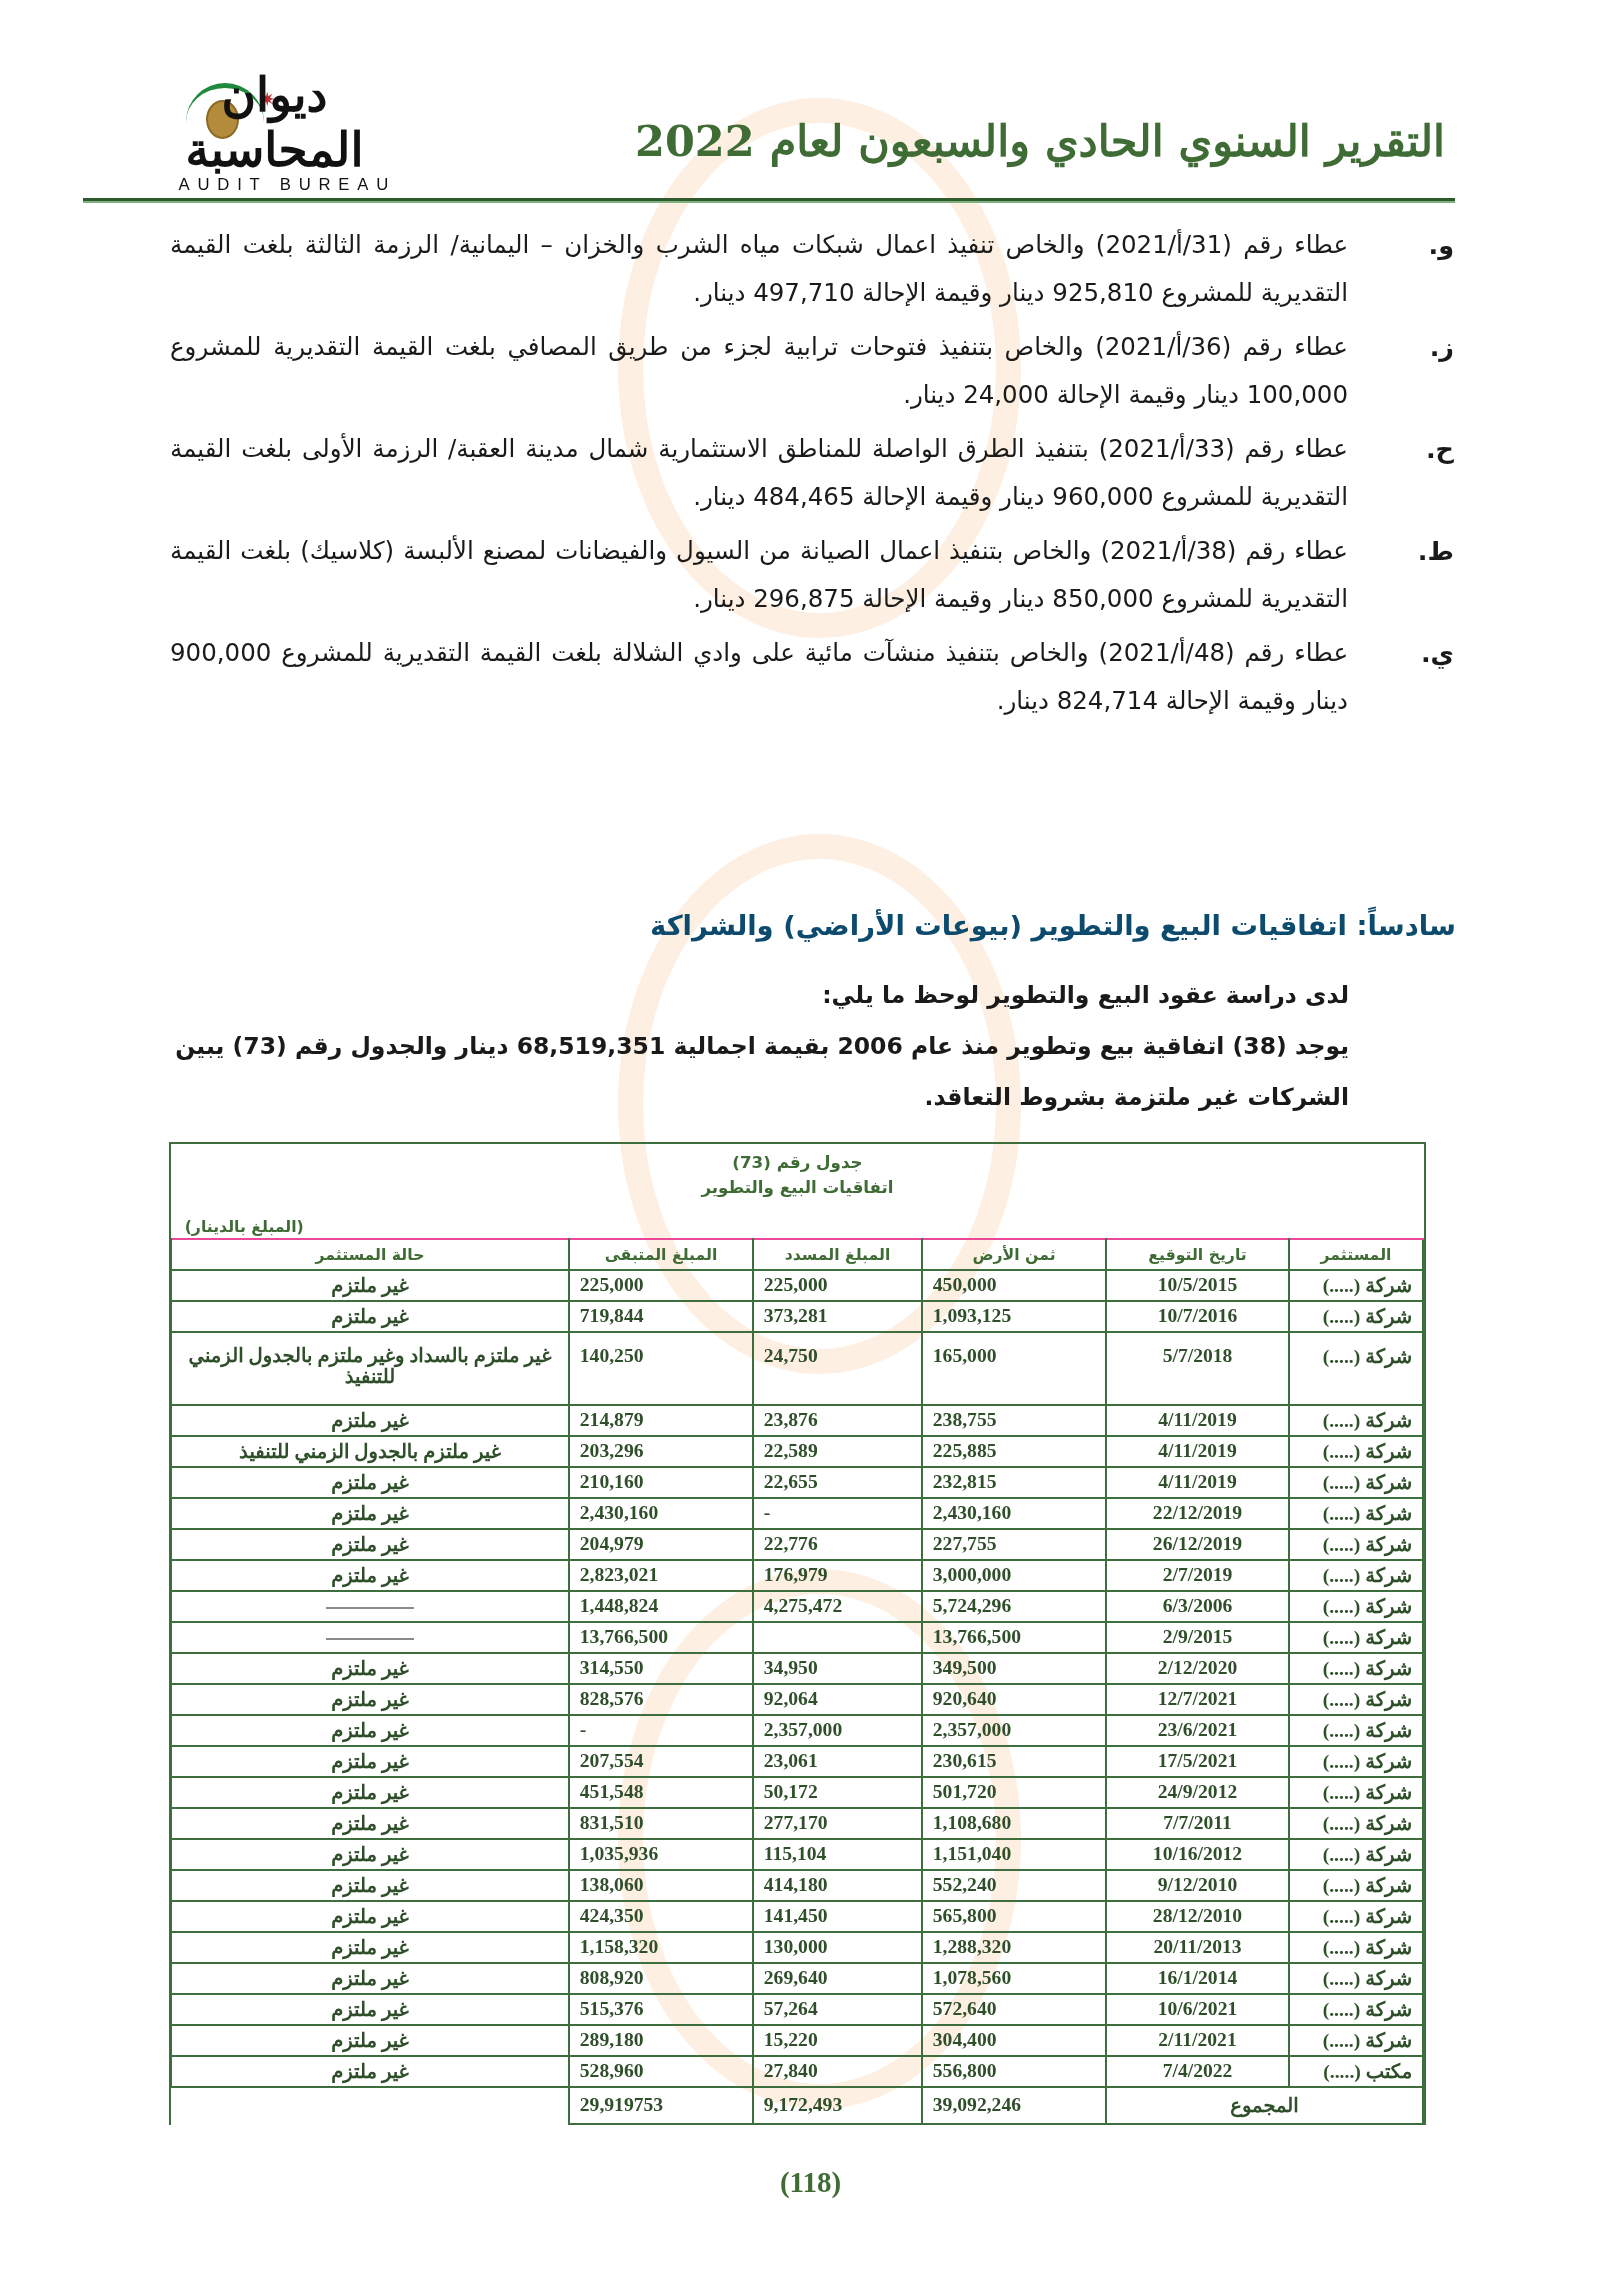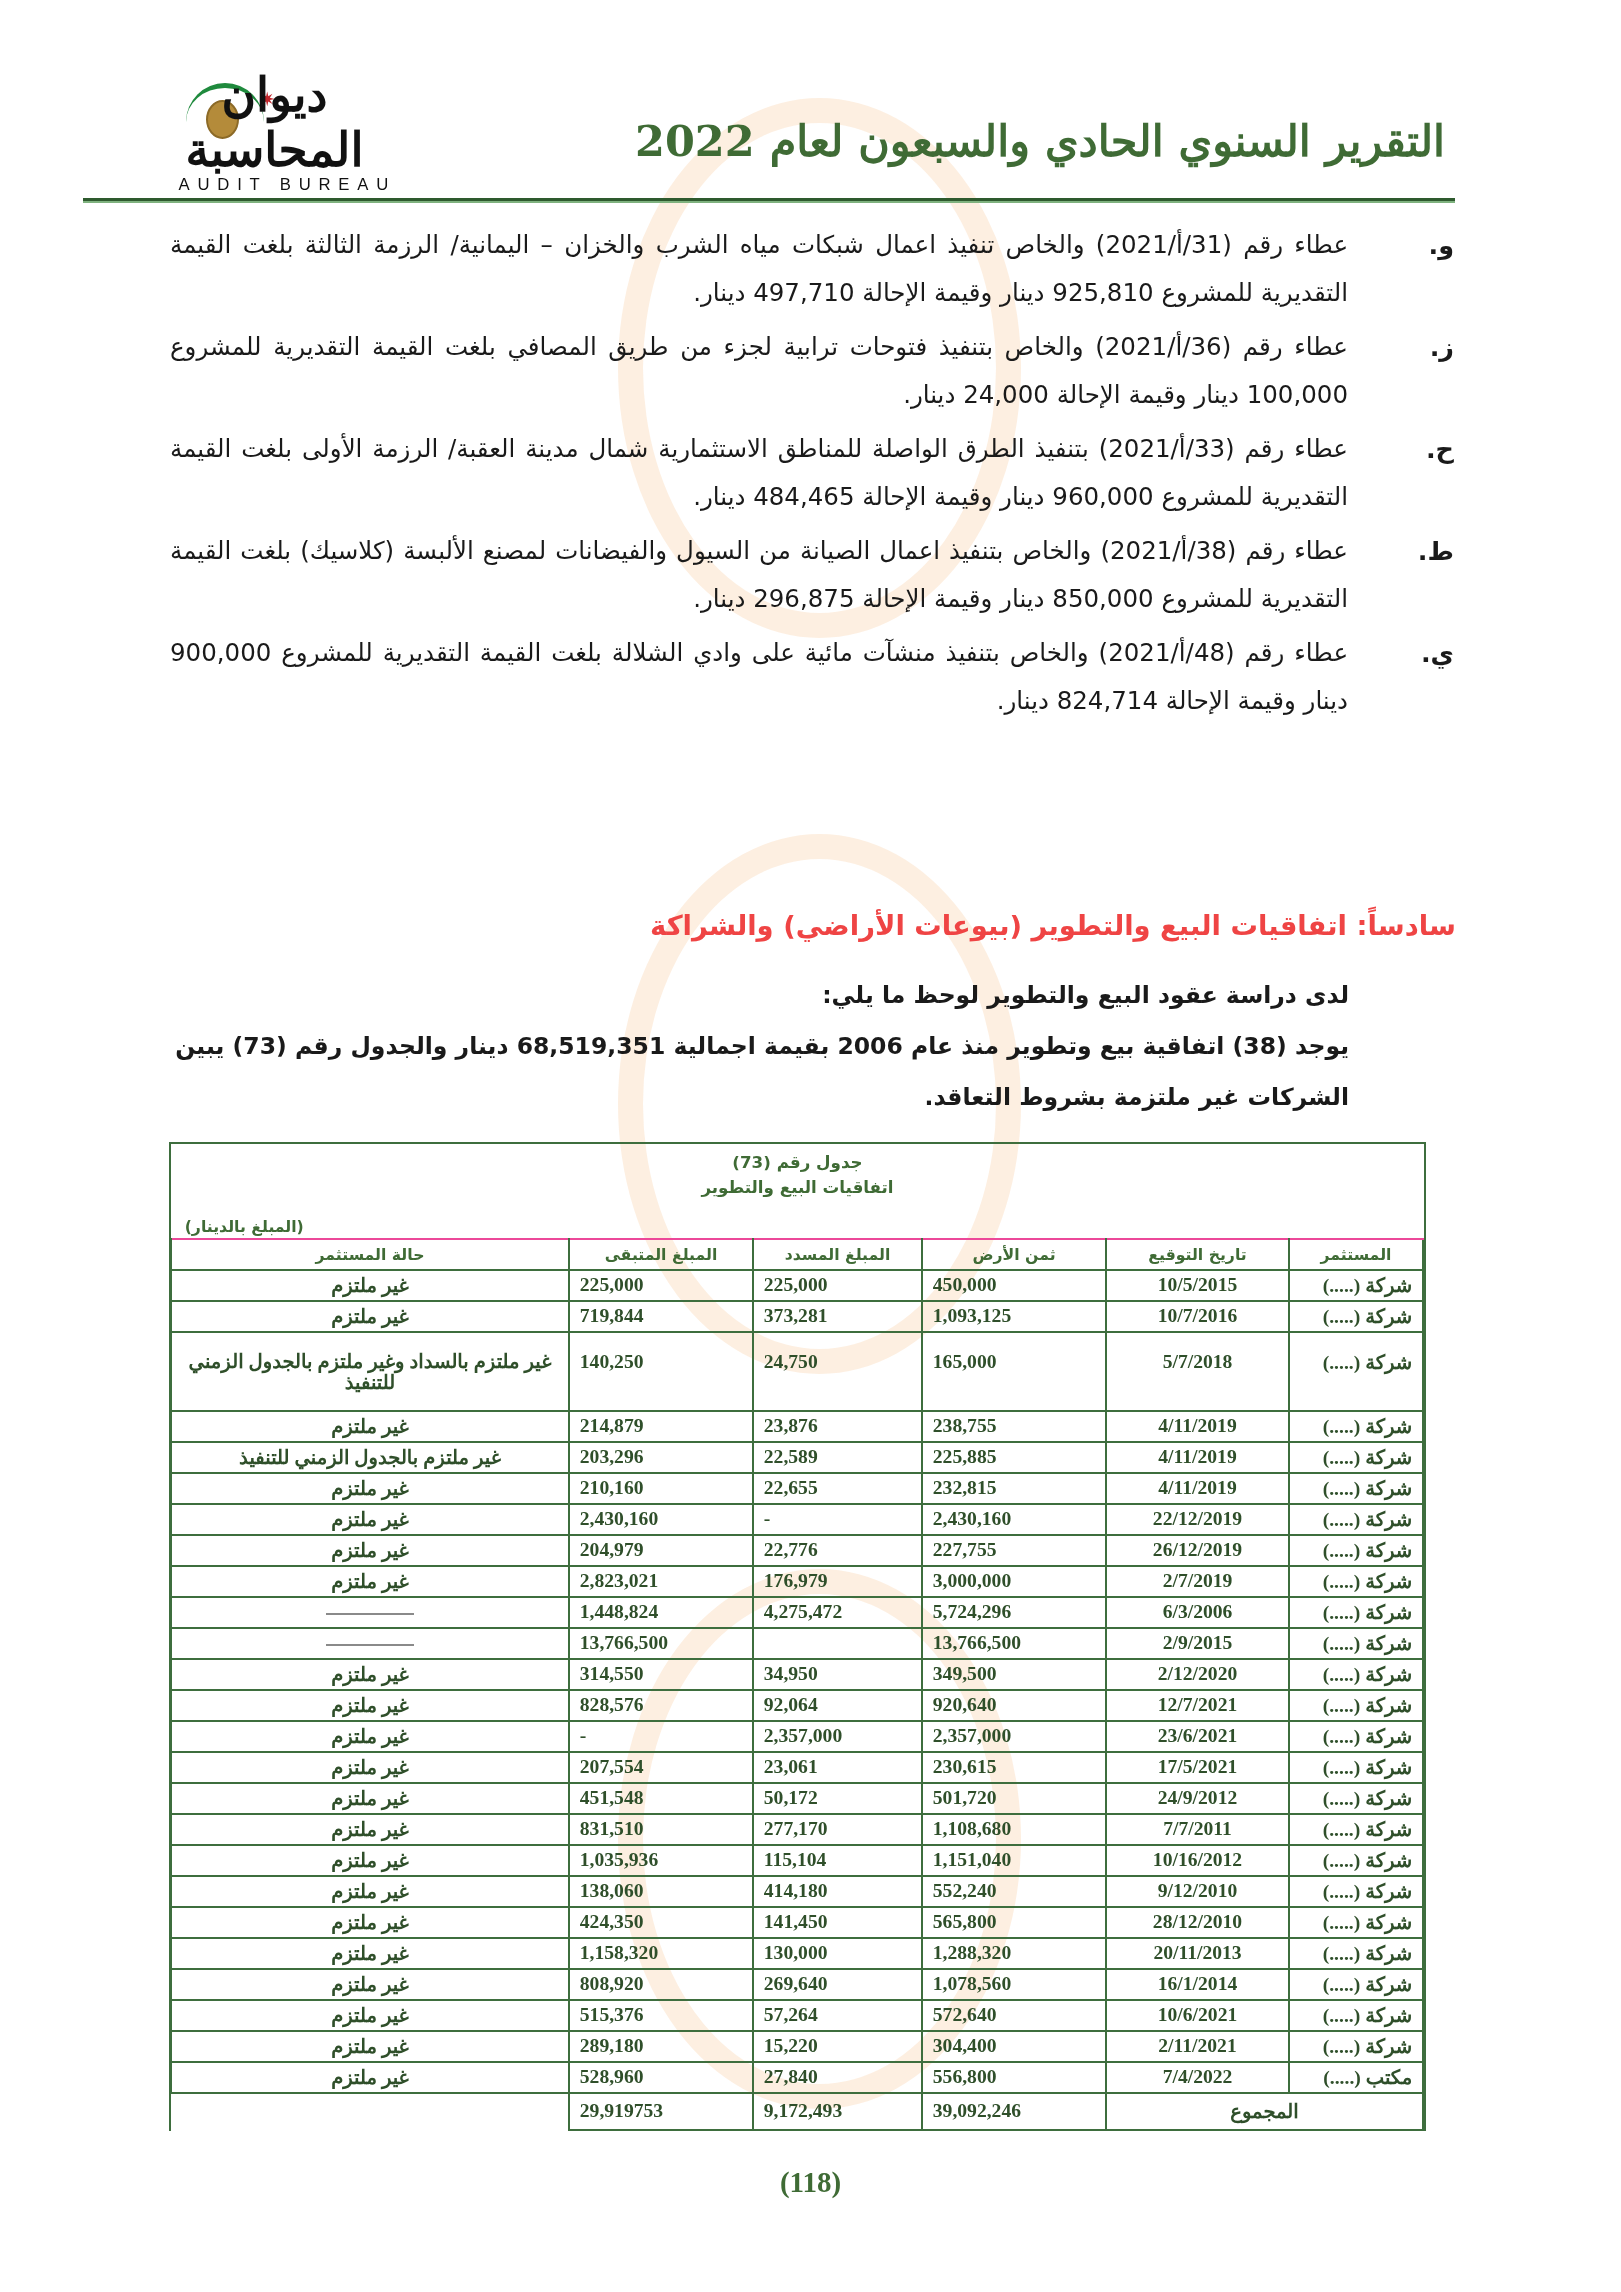--- a/index.html
+++ b/index.html
@@ -43,21 +43,21 @@
     position: absolute; right: 0; top: 0; width: 39px; text-align: right;
     font-family: "DejaVu Sans", sans-serif; font-size: 25.5px; font-weight: bold; line-height: 48px;
   }
   .item-text {
     font-family: "DejaVu Sans", sans-serif; font-size: 24.5px; font-weight: normal; line-height: 48px;
     text-align: justify; text-align-last: right;
   }
 
   .section-title {
     position: absolute; right: 165px; top: 910px;
-    font-family: "DejaVu Sans", sans-serif; font-size: 27.4px; font-weight: bold; color: #ef4444;
+    font-family: "DejaVu Sans", sans-serif; font-size: 27.4px; font-weight: bold; color: #0c4a6e;
   }
   .intro {
     position: absolute; right: 272px; top: 970px; width: 1206px;
     font-family: "DejaVu Sans", sans-serif; font-size: 23.5px; font-weight: bold; line-height: 51px;
   }
   .intro p { margin: 0; }
 
   .table-wrap {
     position: absolute; left: 169px; top: 1142px; width: 1253px;
     border: 2px solid #3e6e3e; border-bottom: none;
@@ -78,21 +78,21 @@
   table.data tr:first-child th { border-top: 2px solid #ec4899; }
   table.data th {
     font-family: "DejaVu Sans", sans-serif; font-size: 15.7px; font-weight: bold; color: #3f6b35;
     text-align: center; height: 29px;
   }
   td.investor { text-align: right; font-family: "DejaVu Sans", sans-serif; font-size: 15.7px; margin-top: 30px; }
   td.date { text-align: center; }
   td.amount { text-align: left; direction: ltr; }
   td.status { text-align: center; font-family: "DejaVu Sans", sans-serif; font-size: 13.7px; line-height: 21.6px; }
   td.dash-status span { display: inline-block; width: 88px; border-top: 2px solid #8a8a8a; vertical-align: middle; }
-  tr.tall td { height: 59px; vertical-align: top; padding-top: 18px; }
+  tr.tall td { height: 59px; vertical-align: top; padding-top: 12px; }
   tr.total td { height: 35px; }
   tr.total td.blank { border: none; border-top: 2px solid #3e6e3e; }
   td.total-label { text-align: center; font-family: "DejaVu Sans", sans-serif; font-size: 15.7px; }
 
   .page-number {
     position: absolute; left: 0; width: 1621px; top: 2166px; text-align: center;
     font-family: "Liberation Serif", serif; font-size: 29px; font-weight: bold; color: #3f6b35;
   }
 
   

